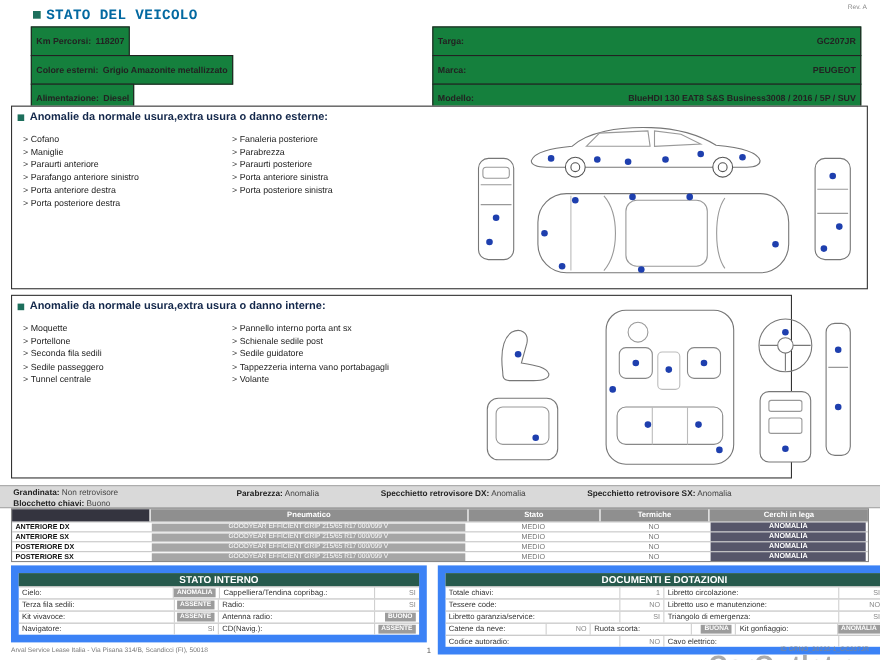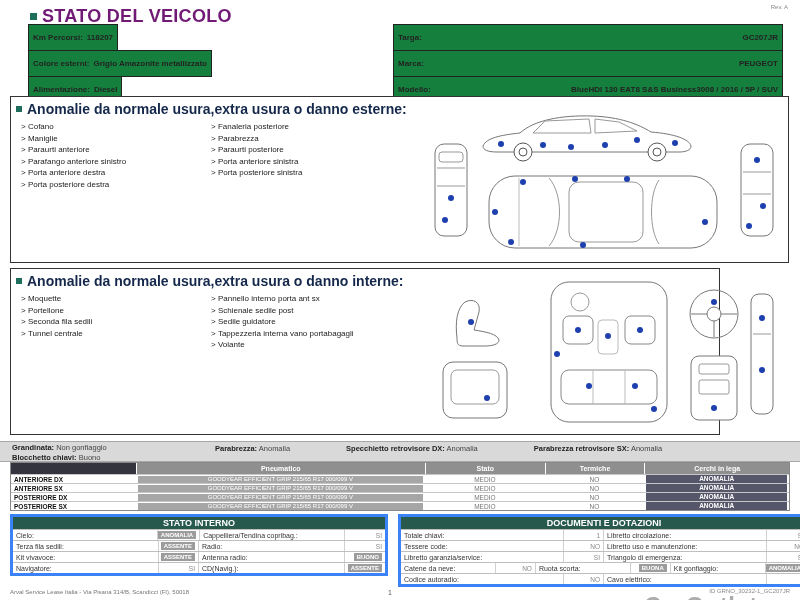--- a/index.html
+++ b/index.html
@@ -4,38 +4,38 @@
 <style>
   * { margin:0; padding:0; box-sizing:border-box; }
   html,body { background:#fff; }
   .page {
     position:relative; width:800px; height:600px; background:#fff; overflow:hidden;
     font-family:"Liberation Sans", sans-serif; color:#222;
   }
   
   .title-row { position:absolute; left:30px; top:6px; display:flex; align-items:center; }
   .title-row .bullet { width:7px; height:7px; background:#1d6f5c; margin-right:5px; }
-  .page-title { font-size:18px; font-weight:bold; color:#701a75; letter-spacing:0.3px; }
+  .page-title { font-size:13px; font-weight:bold; color:#0369a1; letter-spacing:0.3px;font-family:Liberation Mono, monospace; }
   .rev { position:absolute; right:12px; top:4px; font-size:6px; color:#888; }
 
   
   .info-col { position:absolute; display:flex; flex-direction:column; }
   .info-left { left:28px; top:25px; align-items:flex-start; }
   .info-right { left:393px; top:25px; width:390px; }
   .info-row {
     display:inline-flex; align-items:center; border:1px solid #222; background:#15803d;
     height:27px; padding:0 4px; margin-top:-1px; font-size:8px; white-space:nowrap;
   }
   .info-right .info-row { width:100%;justify-content:space-between; }
   .info-row .lbl { font-weight:bold; margin-right:4px; }
   .info-row .val { font-weight:bold; }
 
   
   .sec-box { position:absolute; border:1px solid #333; background:#fff; }
-  .sec-title { display:flex; align-items:center; padding:4px 4px 2px 5px; font-size:14px; font-weight:bold; color:#14284b; }
+  .sec-title { display:flex; align-items:center; padding:4px 4px 2px 5px; font-size:10px; font-weight:bold; color:#14284b; }
   .sec-title::before { content:""; width:6px; height:6px; background:#1d6f5c; margin-right:5px; flex:0 0 auto; }
   .anomaly-col { position:absolute; font-size:8px; line-height:11.5px; color:#222; }
   .anomaly-item::before { content:">\00a0"; color:#222; }
   .diagram-svg { position:absolute; }
 
   
   .summary-strip { position:absolute; left:0; top:441px; width:800px; height:21px; background:#d9d9d9; border-top:1px solid #a8a8a8; border-bottom:1px solid #a8a8a8; }
   .sum-left { position:absolute; left:12px; top:1px; font-size:7.5px; line-height:9.5px; }
   .sum-right { position:absolute; left:215px; top:2px; display:flex; gap:56px; font-size:7.5px; }
   .s-lbl { font-weight:bold; }
@@ -52,21 +52,21 @@
   .tyre-row { display:flex; height:9px; align-items:center; border-top:1px solid #c6c6c6; }
   .cell-pos { width:125px; font-size:6.5px; font-weight:bold; padding-left:3px; color:#111; }
   .cell-pneu { width:290px; padding:0 2px; }
   .cell-pneu span { display:block; background:#a6a6a6; color:#fff; font-size:6px; text-align:center; line-height:7px; }
   .cell-stato { width:120px; text-align:center; font-size:6.5px; color:#777; }
   .cell-term { width:100px; text-align:center; font-size:6.5px; color:#777; }
   .cell-cerchi { width:145px; padding:0 2px; }
   .cell-cerchi span { display:block; background:#56566a; color:#fff; font-size:6.5px; font-weight:bold; text-align:center; line-height:8px; }
 
   
-  .panel { position:absolute; border:3px solid #3b82f6; background:#fff; }
+  .panel { position:absolute; border:7px solid #3b82f6; background:#fff; }
   .panel-left { left:10px; top:514px; width:378px; }
   .panel-right { left:398px; top:514px; width:412px; }
   .panel-header { height:12px; line-height:12px; text-align:center; background:#275a4d; color:#fff; font-weight:bold; font-size:9px; }
   .panel-row { display:flex; height:11px; align-items:stretch; border-top:1px solid #bfbfbf; font-size:7px; }
   .p-lbl { flex:1.6; display:flex; align-items:center; padding-left:3px; color:#333; border-right:1px solid #d0d0d0; white-space:nowrap; overflow:hidden; }
   .p-val { flex:0 0 40px; display:flex; align-items:center; justify-content:flex-end; padding-right:3px; color:#888; font-size:6.5px; border-right:1px solid #d0d0d0; }
   .panel-row .p-val:last-child { border-right:none; }
   .badge { background:#9c9c9c; color:#fff; font-size:6px; font-weight:bold; padding:0 3px; line-height:8px; }
 
   
@@ -197,20 +197,21 @@
   </div>
 
   <div class="sec-box" style="left:10px; top:268px; width:710px; height:167px;">
     <div class="sec-title">
       <span>Anomalie da normale usura,extra usura o danno interne:</span>
     </div>
     <div class="anomaly-col" style="left:10px; top:24px; width:175px;">
       <div class="anomaly-item">Moquette</div>
       <div class="anomaly-item">Portellone</div>
       <div class="anomaly-item">Seconda fila sedili</div>
+      <div class="anomaly-item">Sedile passeggero</div>
       <div class="anomaly-item">Tunnel centrale</div>
     </div>
     <div class="anomaly-col" style="left:200px; top:24px; width:150px;">
       <div class="anomaly-item">Pannello interno porta ant sx</div>
       <div class="anomaly-item">Schienale sedile post</div>
       <div class="anomaly-item">Sedile guidatore</div>
       <div class="anomaly-item">Tappezzeria interna vano portabagagli</div>
       <div class="anomaly-item">Volante</div>
     </div>
     <svg class="diagram-svg" style="left:418px; top:5px;" width="356" height="156" viewBox="0 0 356 156">
@@ -262,38 +263,38 @@
         <circle cx="333" cy="44" r="3" fill="#1e3fae" stroke="none"></circle>
         <circle cx="333" cy="96" r="3" fill="#1e3fae" stroke="none"></circle>
       </g>
     </svg>
   </div>
 
   <div class="summary-strip">
     <div class="sum-left">
       <div>
         <span class="s-lbl">Grandinata:</span>
-        <span class="s-val">Non gonfiaggio</span>
+        <span class="s-val">Non retrovisore</span>
       </div>
       <div>
         <span class="s-lbl">Blocchetto chiavi:</span>
         <span class="s-val">Buono</span>
       </div>
     </div>
     <div class="sum-right">
       <div>
         <span class="s-lbl">Parabrezza:</span>
         <span class="s-val">Anomalia</span>
       </div>
       <div>
         <span class="s-lbl">Specchietto retrovisore DX:</span>
         <span class="s-val">Anomalia</span>
       </div>
       <div>
-        <span class="s-lbl">Parabrezza retrovisore SX:</span>
+        <span class="s-lbl">Specchietto retrovisore SX:</span>
         <span class="s-val">Anomalia</span>
       </div>
     </div>
   </div>
 
   <div class="tyre-table">
     <div class="tyre-header">
       <div class="th-pos"></div>
       <div class="th-pneu">Pneumatico</div>
       <div class="th-stato">Stato</div>

